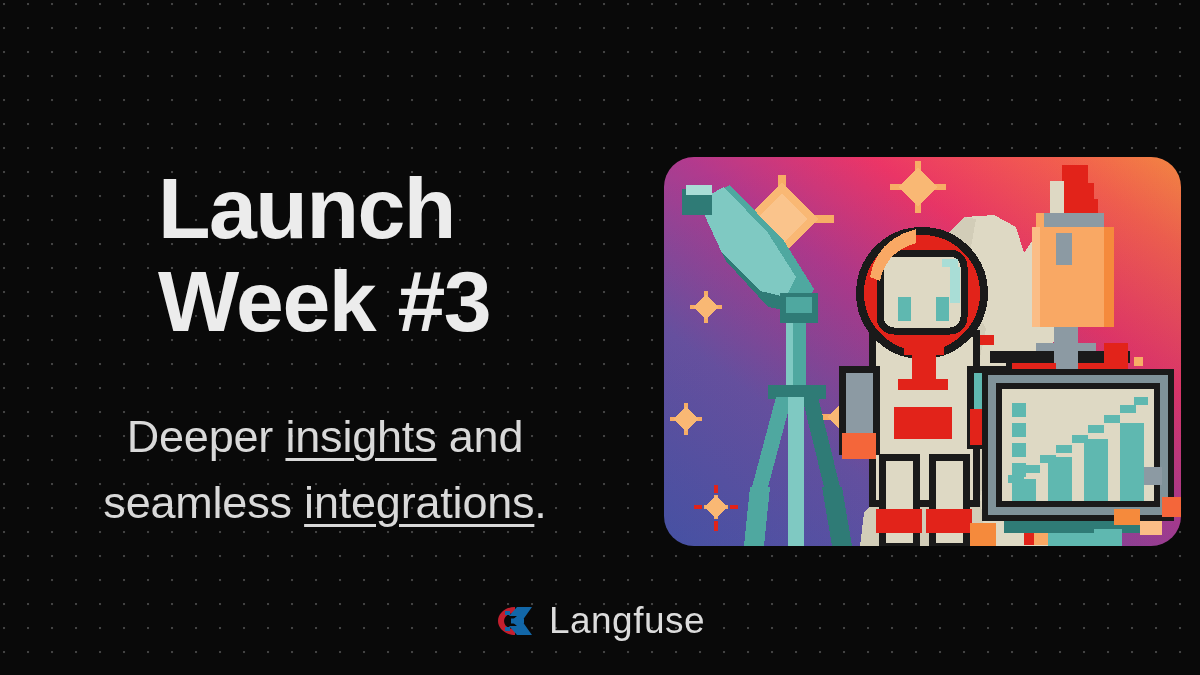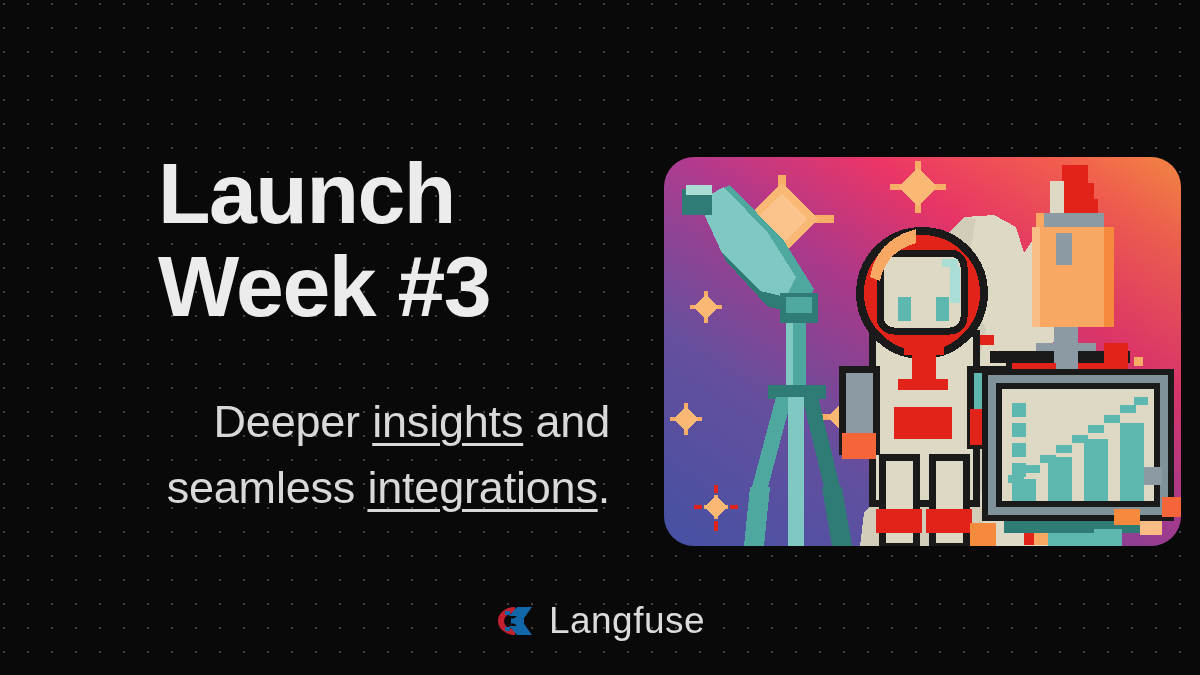--- a/index.html
+++ b/index.html
@@ -17,42 +17,42 @@
       radial-gradient(circle at 1px 1px, rgba(200,200,200,0.30) 1.1px, rgba(0,0,0,0) 1.6px);
     background-size: 24px 24px;
     background-position: 3px 3px;
     font-family: "Liberation Sans", sans-serif;
   }
 
   
   .left-col {
     position: absolute;
     left: 0;
-    top: 1px;
+    top: 16px;
     width: 640px;
     height: 560px;
   }
   .headline {
     position: absolute;
     left: 158px;
     top: 146px;
     width: 470px;
     font-size: 86px;
     line-height: 1.08;
     font-weight: 700;
     letter-spacing: -1.5px;
     color: #ececec;
     white-space: pre-line;
   }
   .subtitle {
     position: absolute;
     left: 40px;
     top: 388px;
     width: 570px;
-    text-align: right;
+    text-align: center;
     font-size: 45px;
     line-height: 1.46;
     font-weight: 400;
     color: #d9d9d9;
     letter-spacing: -0.2px;
   }
   .subtitle .u {
     text-decoration: underline;
     text-underline-offset: 6px;
     text-decoration-thickness: 2.5px;

